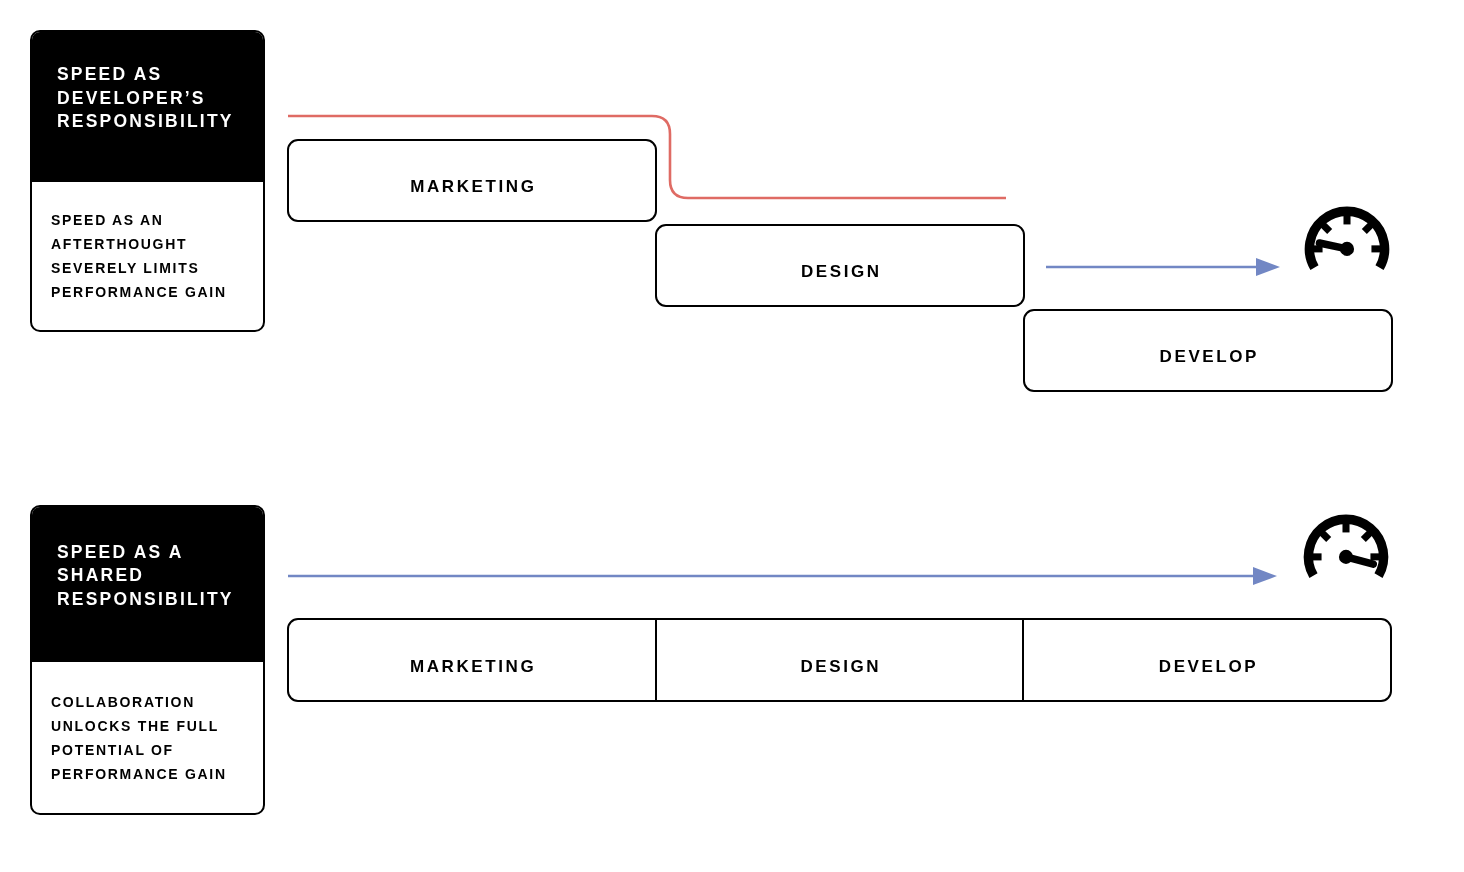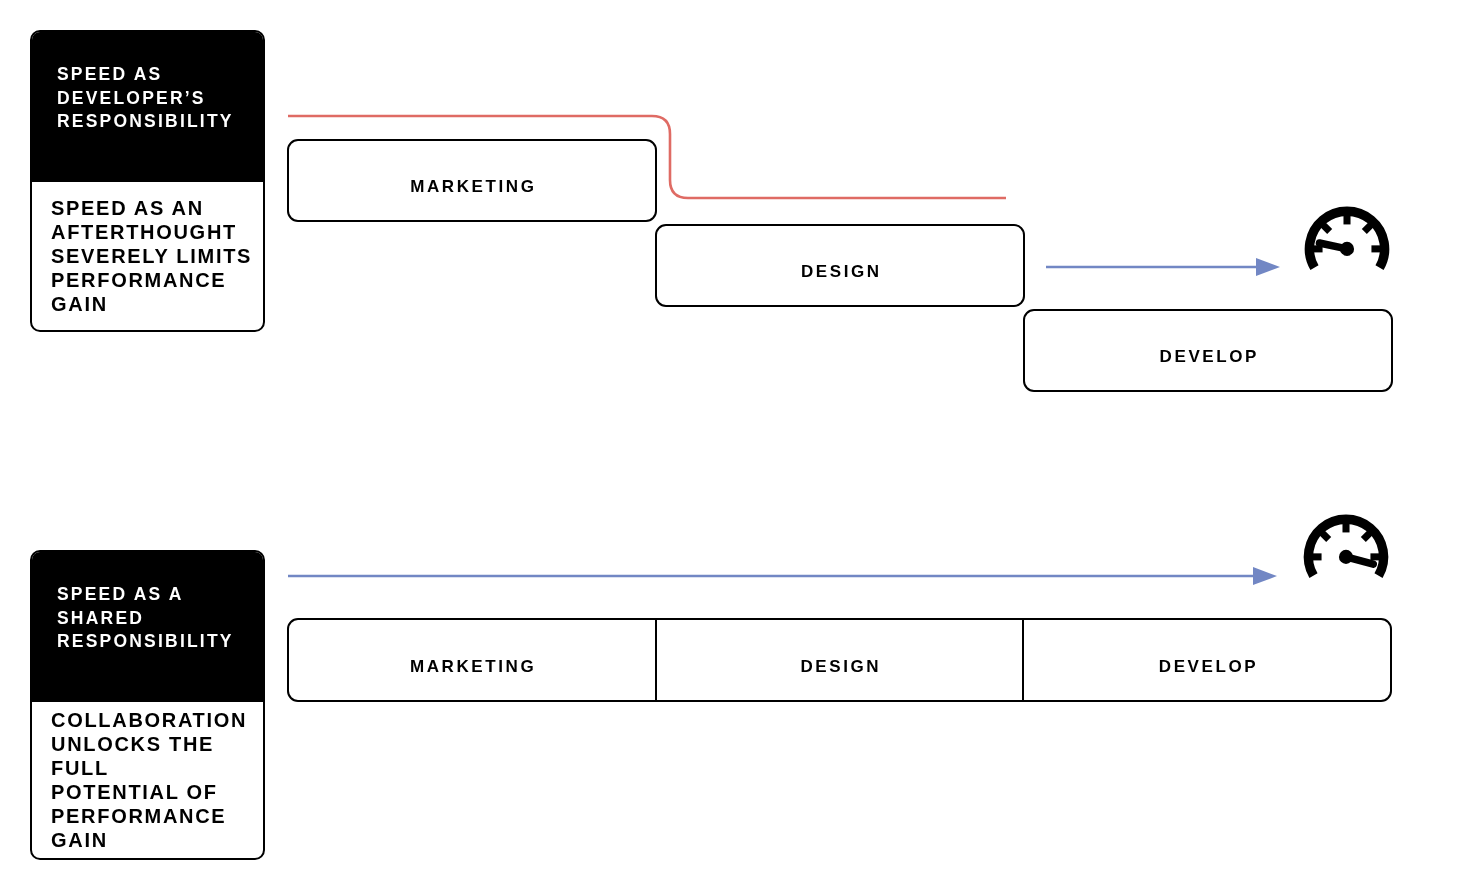--- a/index.html
+++ b/index.html
@@ -40,28 +40,28 @@
     white-space: pre-line;
   }
   .card-body {
     flex: 1;
     color: var(--ink, #000);
     display: flex;
     flex-direction: column;
     justify-content: center;
     padding: 6px 4px 6px 19px;
     font-weight: 700;
-    font-size: 20px;
+    font-size: 14px;
     line-height: 24px;
     letter-spacing: 1.7px;
     white-space: pre-line;
   }
   #card-top { top: 30px; height: 302px; }
   #card-top .card-head { height: 150px; }
-  #card-bottom { top: 505px; height: 310px; margin-top: 45px; }
+  #card-bottom { top: 505px; height: 310px; }
   #card-bottom .card-head { height: 155px; }
 
   
   .stage {
     position: absolute;
     width: 370px;
     height: 83px;
     background: #fff;
     border: 2.5px solid var(--ink, #000);
     border-radius: 11px;

